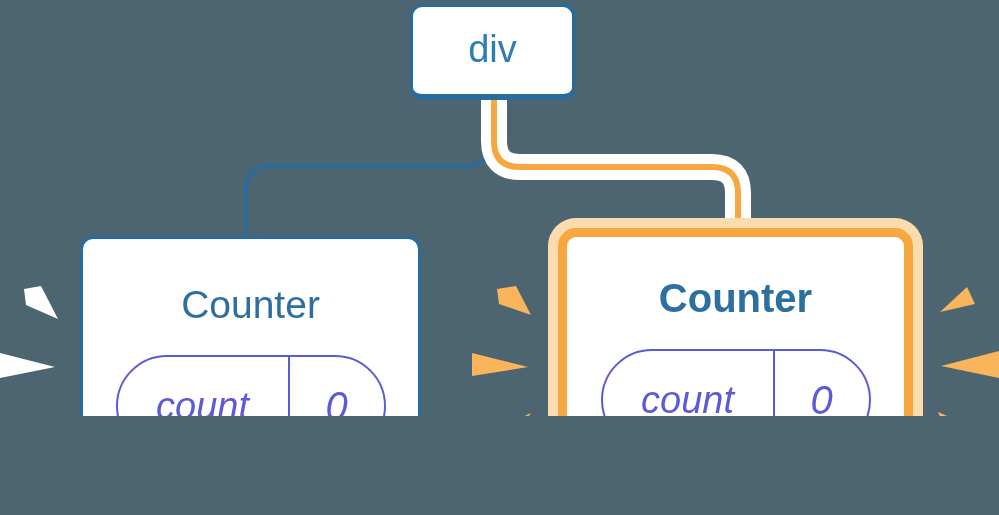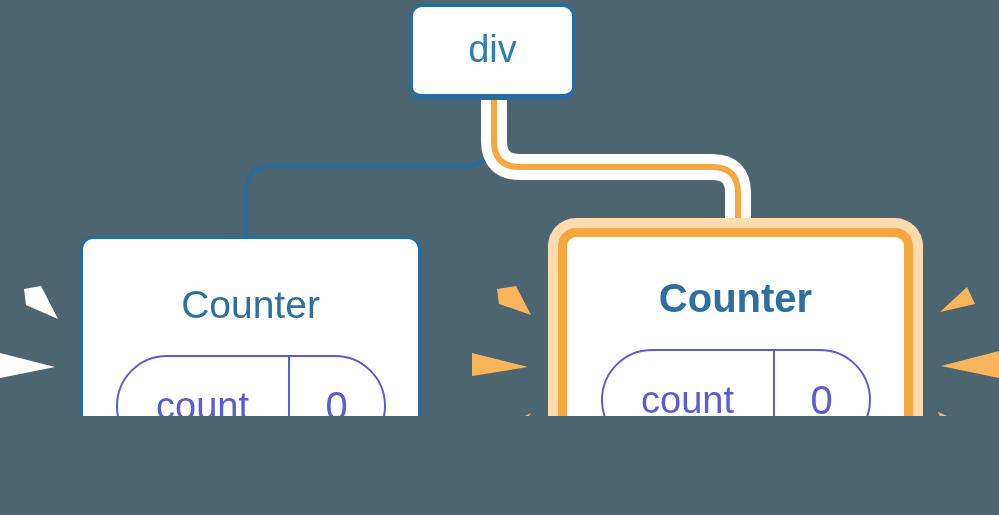--- a/index.html
+++ b/index.html
@@ -108,20 +108,21 @@
 
   .state-pill {
     margin-top: 28px;
     width: 270px;
     height: 102px;
     border: 2.5px solid var(--purple);
     border-radius: 51px;
     display: flex;
     align-items: stretch;
     overflow: hidden;
+    font-style: italic;
   }
   .state-key {
     flex: 1;
     display: flex;
     align-items: center;
     justify-content: center;
     color: var(--purple);
     font-size: 38px;
   }
   .state-value {

